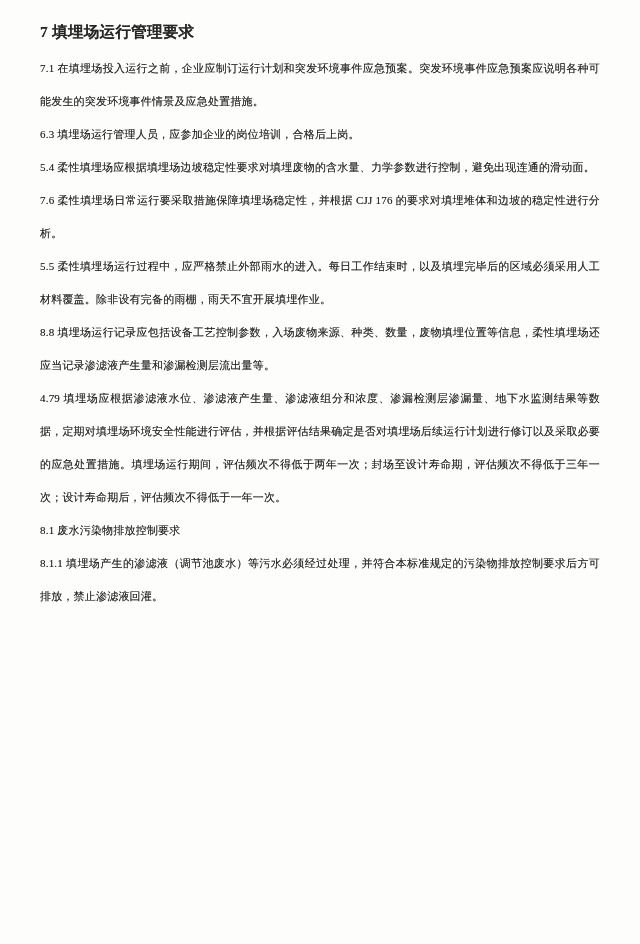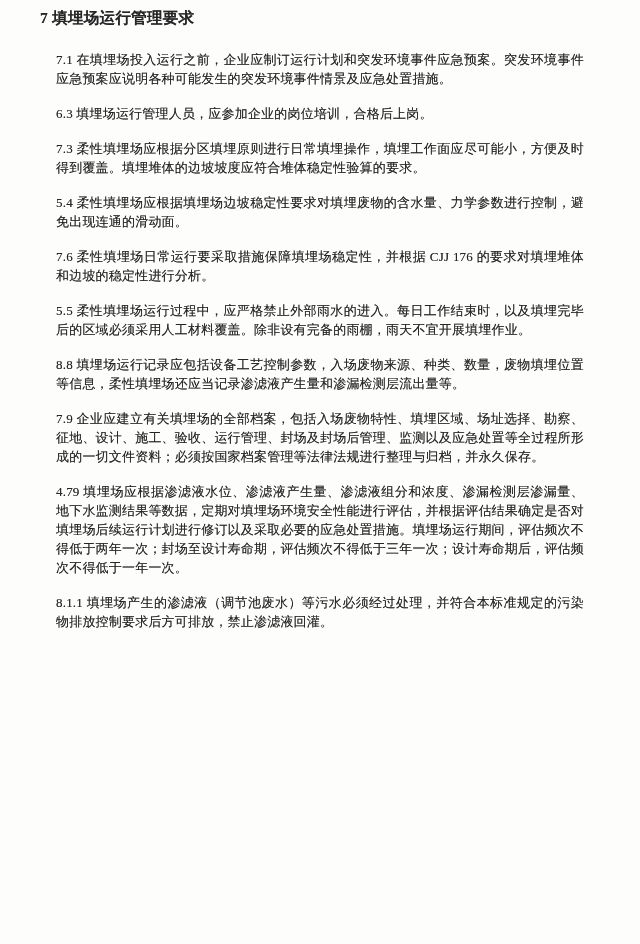--- a/index.html
+++ b/index.html
@@ -10,57 +10,56 @@
     width: 640px;
     height: 944px;
     overflow: hidden;
     background: #fdfdfc;
     font-family: "Liberation Serif", "DejaVu Serif", serif;
   }
   .page {
     box-sizing: border-box;
     width: 640px;
     height: 944px;
-    padding: 2px 40px 0 40px;
+    padding: 16px 40px 0 40px;
     color: #262626;
     
     text-shadow: 0 0 0.6px rgba(40,40,40,0.55);
   }
   .doc-heading {
     font-size: 15.5px;
     font-weight: bold;
     line-height: 32px;
     margin: 0 0 4px 0;
     letter-spacing: 0.3px;
   }
   .doc-heading.second {
     margin: 3px 0 7px 0;
   }
   .doc-para {
-    font-size: 13px;
-    line-height: 19px;
-    margin: 16px;
+    font-size: 11px;
+    line-height: 33px;
+    margin: 0;
     text-align: justify;
     letter-spacing: 0.2px;
     word-break: break-all;
   }
 </style>
 </head>
 <body>
 
 <div class="page">
 
   <h2 class="doc-heading">7 填埋场运行管理要求</h2>
 
   <p class="doc-para">7.1 在填埋场投入运行之前，企业应制订运行计划和突发环境事件应急预案。突发环境事件应急预案应说明各种可能发生的突发环境事件情景及应急处置措施。</p>
   <p class="doc-para">6.3 填埋场运行管理人员，应参加企业的岗位培训，合格后上岗。</p>
-  <p class="doc-para">7.3 柔性填埋场应根据分区填埋原则进行日常填埋操作，填埋工作面应尽可能小，方便及时得到覆盖。填埋堆体的边坡坡度应符合堆体稳定性验算的要求。</p>
   <p class="doc-para">5.4 柔性填埋场应根据填埋场边坡稳定性要求对填埋废物的含水量、力学参数进行控制，避免出现连通的滑动面。</p>
   <p class="doc-para">7.6 柔性填埋场日常运行要采取措施保障填埋场稳定性，并根据 CJJ 176 的要求对填埋堆体和边坡的稳定性进行分析。</p>
   <p class="doc-para">5.5 柔性填埋场运行过程中，应严格禁止外部雨水的进入。每日工作结束时，以及填埋完毕后的区域必须采用人工材料覆盖。除非设有完备的雨棚，雨天不宜开展填埋作业。</p>
   <p class="doc-para">8.8 填埋场运行记录应包括设备工艺控制参数，入场废物来源、种类、数量，废物填埋位置等信息，柔性填埋场还应当记录渗滤液产生量和渗漏检测层流出量等。</p>
-  <p class="doc-para">7.9 企业应建立有关填埋场的全部档案，包括入场废物特性、填埋区域、场址选择、勘察、征地、设计、施工、验收、运行管理、封场及封场后管理、监测以及应急处置等全过程所形成的一切文件资料；必须按国家档案管理等法律法规进行整理与归档，并永久保存。</p>
   <p class="doc-para">4.79 填埋场应根据渗滤液水位、渗滤液产生量、渗滤液组分和浓度、渗漏检测层渗漏量、地下水监测结果等数据，定期对填埋场环境安全性能进行评估，并根据评估结果确定是否对填埋场后续运行计划进行修订以及采取必要的应急处置措施。填埋场运行期间，评估频次不得低于两年一次；封场至设计寿命期，评估频次不得低于三年一次；设计寿命期后，评估频次不得低于一年一次。</p>
 
 
+  <p class="doc-para">8.1 废水污染物排放控制要求</p>
   <p class="doc-para">8.1.1 填埋场产生的渗滤液（调节池废水）等污水必须经过处理，并符合本标准规定的污染物排放控制要求后方可排放，禁止渗滤液回灌。</p>
 
 </div>
 
 </body></html>

